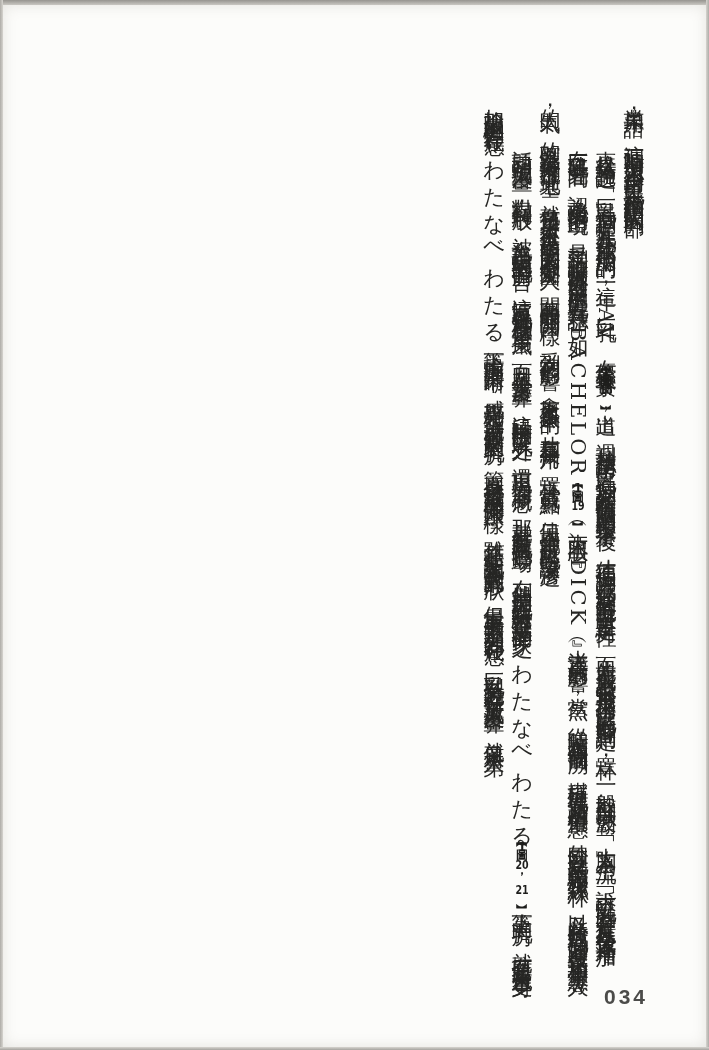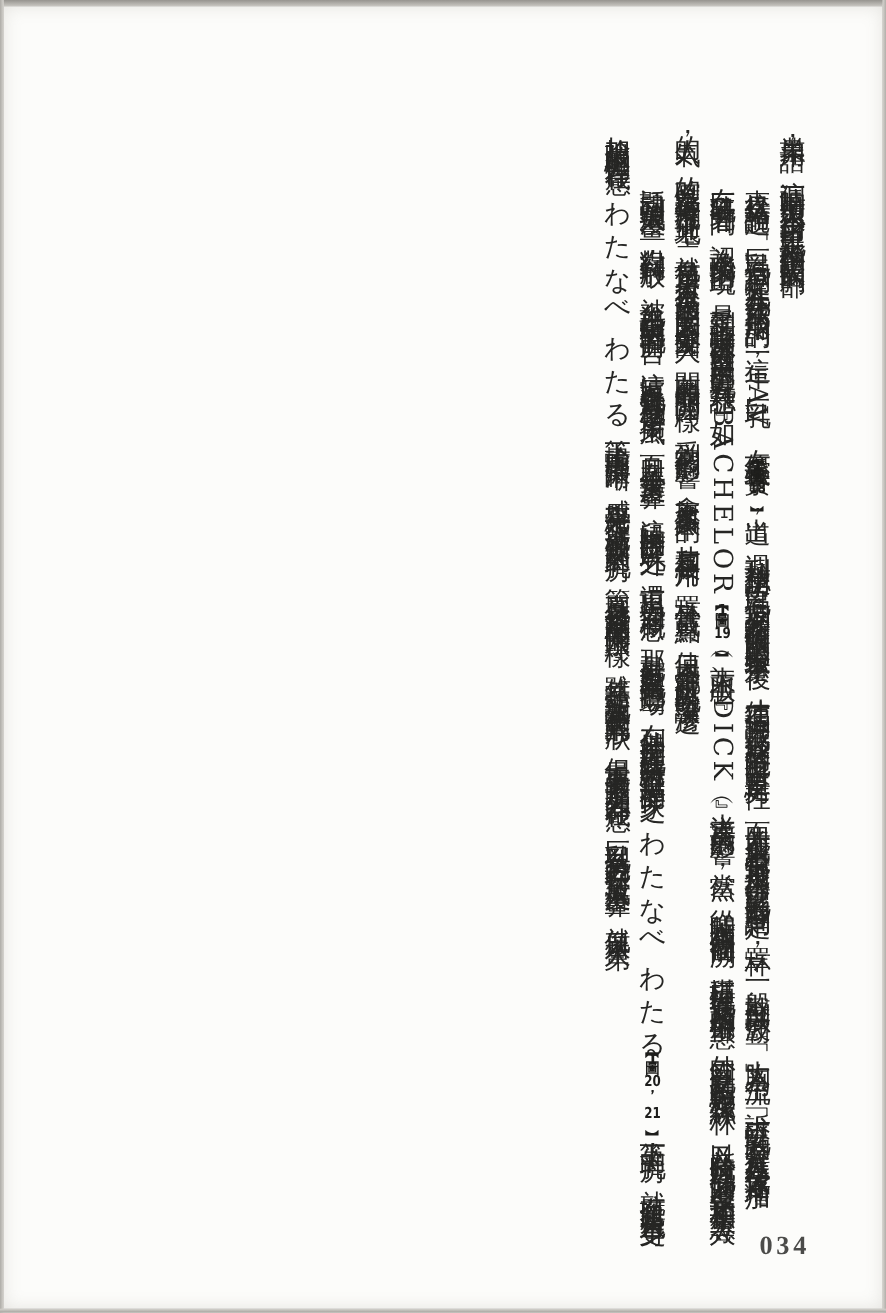--- a/index.html
+++ b/index.html
@@ -67,21 +67,21 @@
     letter-spacing: 1px;
     color: #1d1d1b;
   }
   .figref .tcy {
     text-combine-upright: all;
   }
   .page-number {
     position: absolute;
     right: 58px;
     bottom: 38px;
-    font-family: Liberation Serif, serif;
+    font-family: Liberation Sans, sans-serif;
     font-weight: bold;
     font-size: 21px;
     letter-spacing: 3px;
     color: #4b4b49;
   }
 </style>
 </head>
 <body>
 
 <div class="scan-page">

